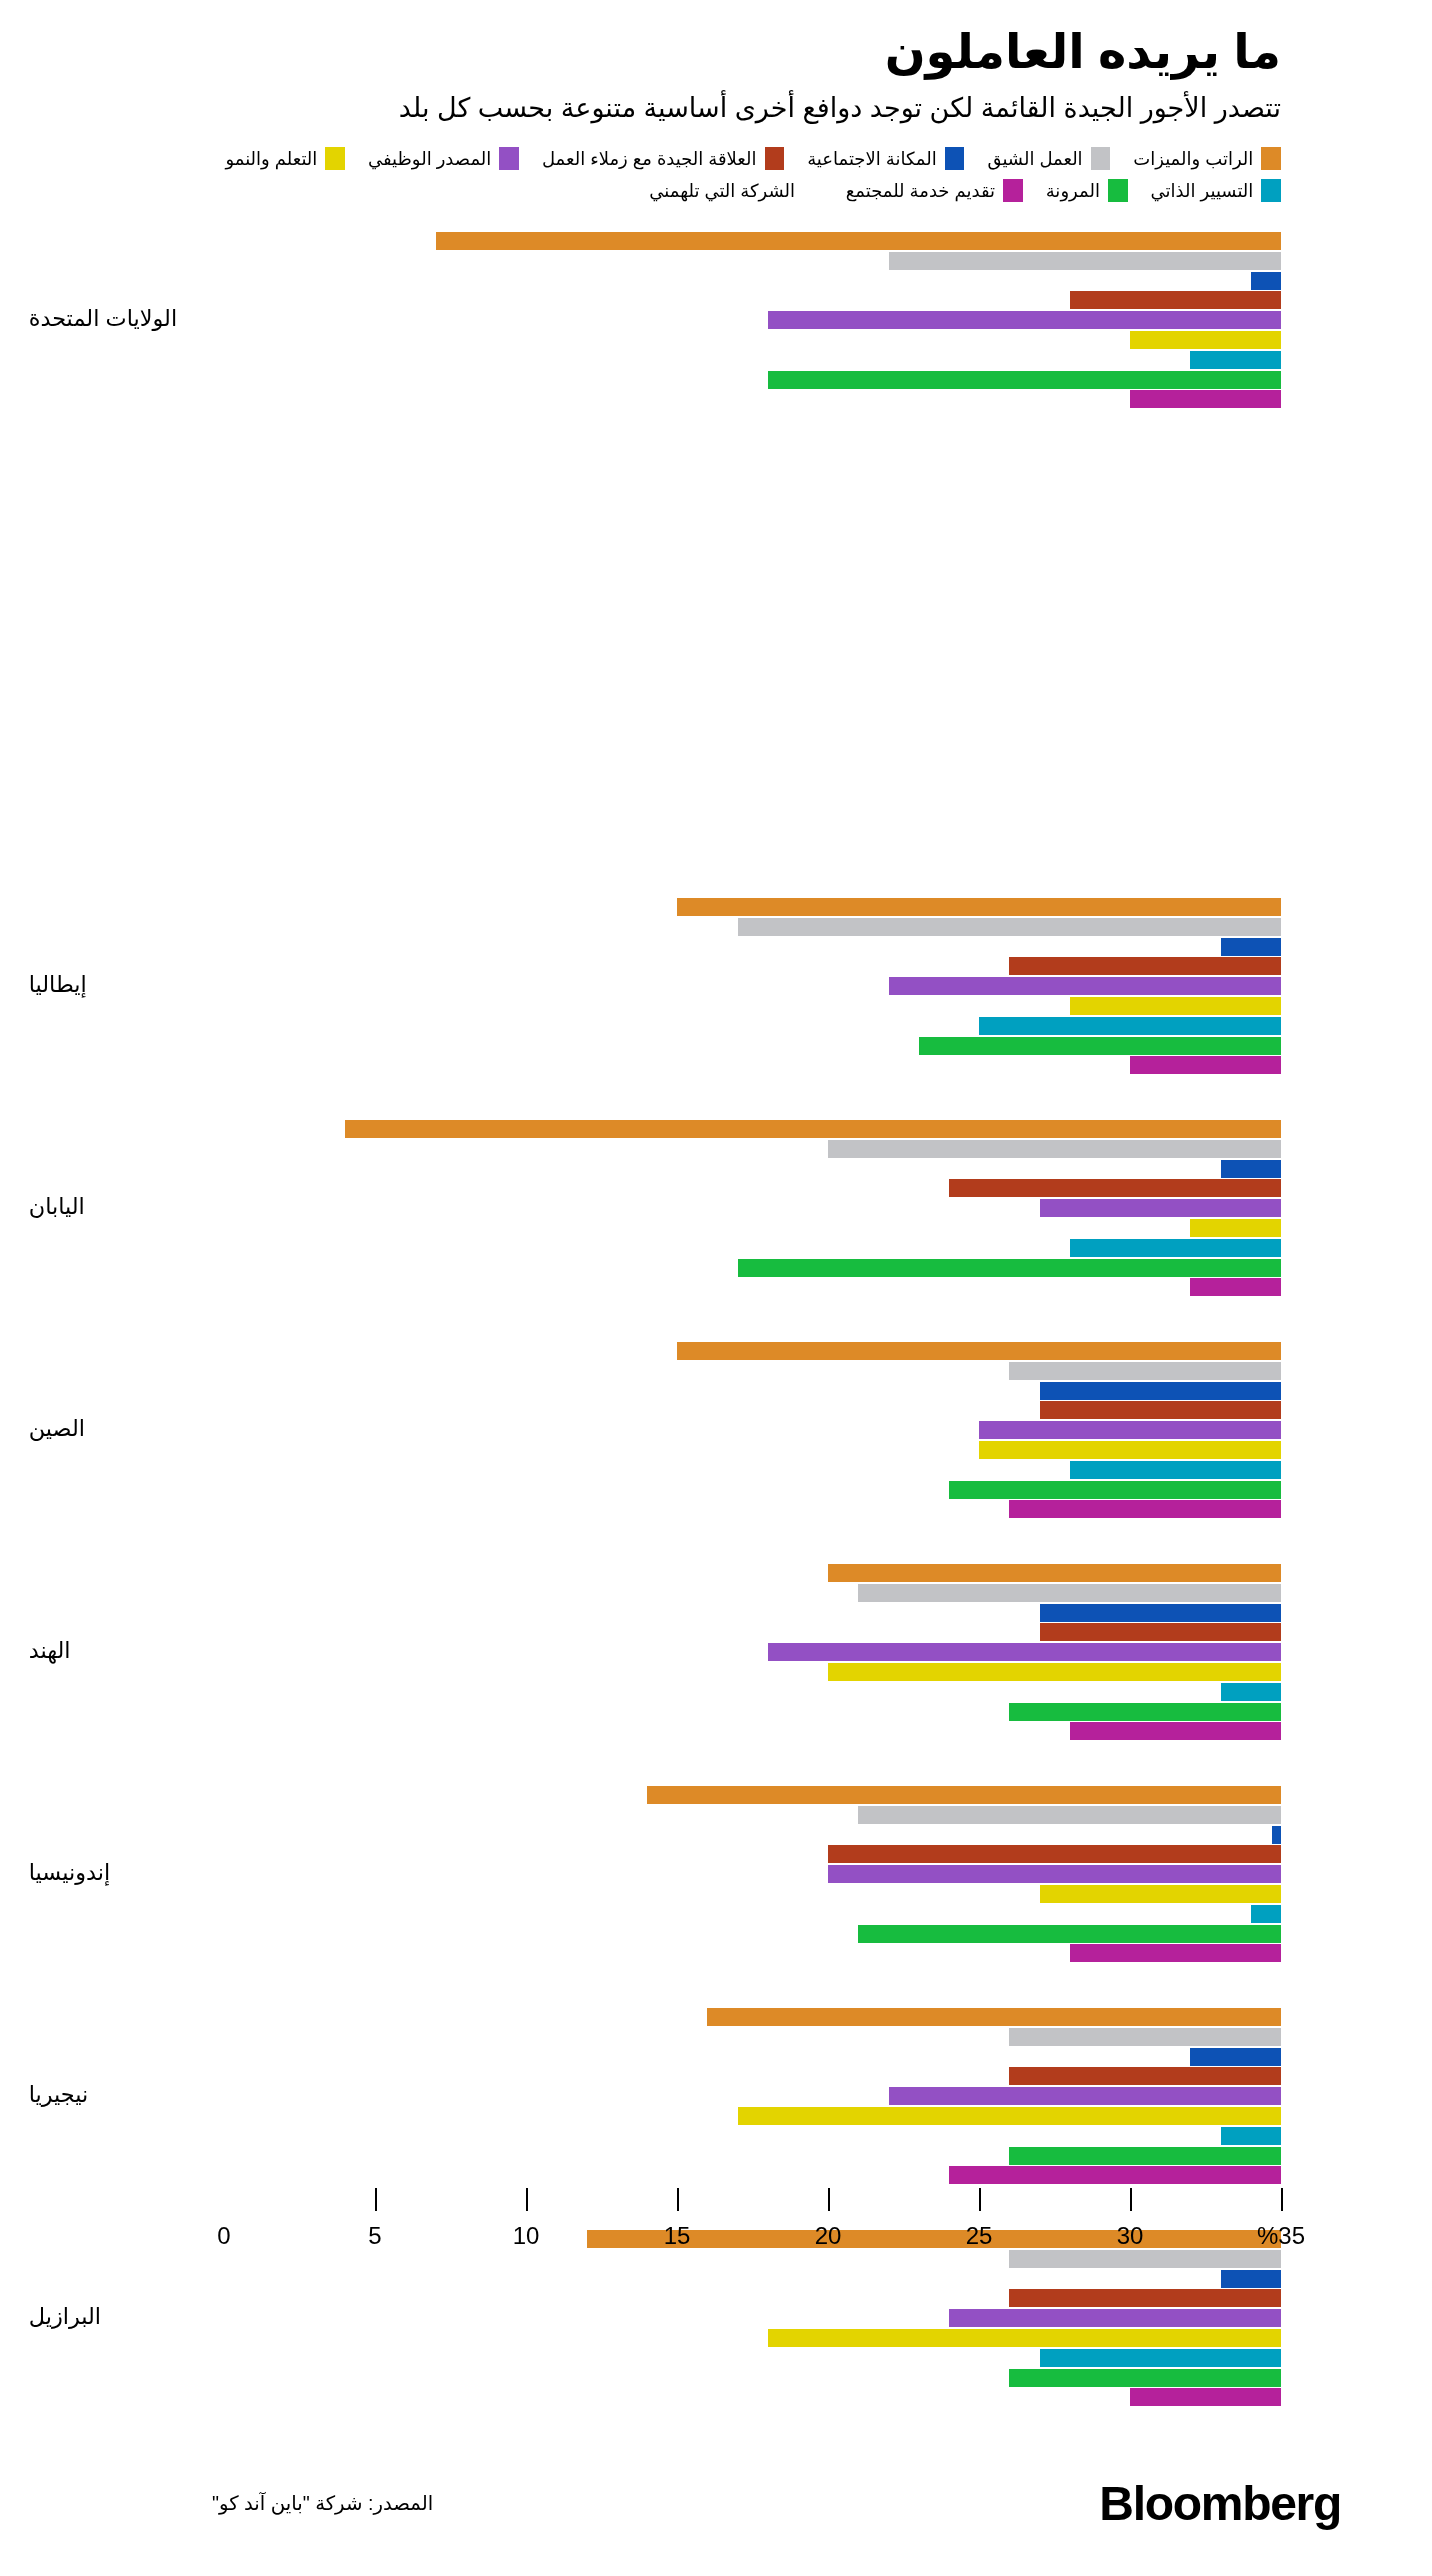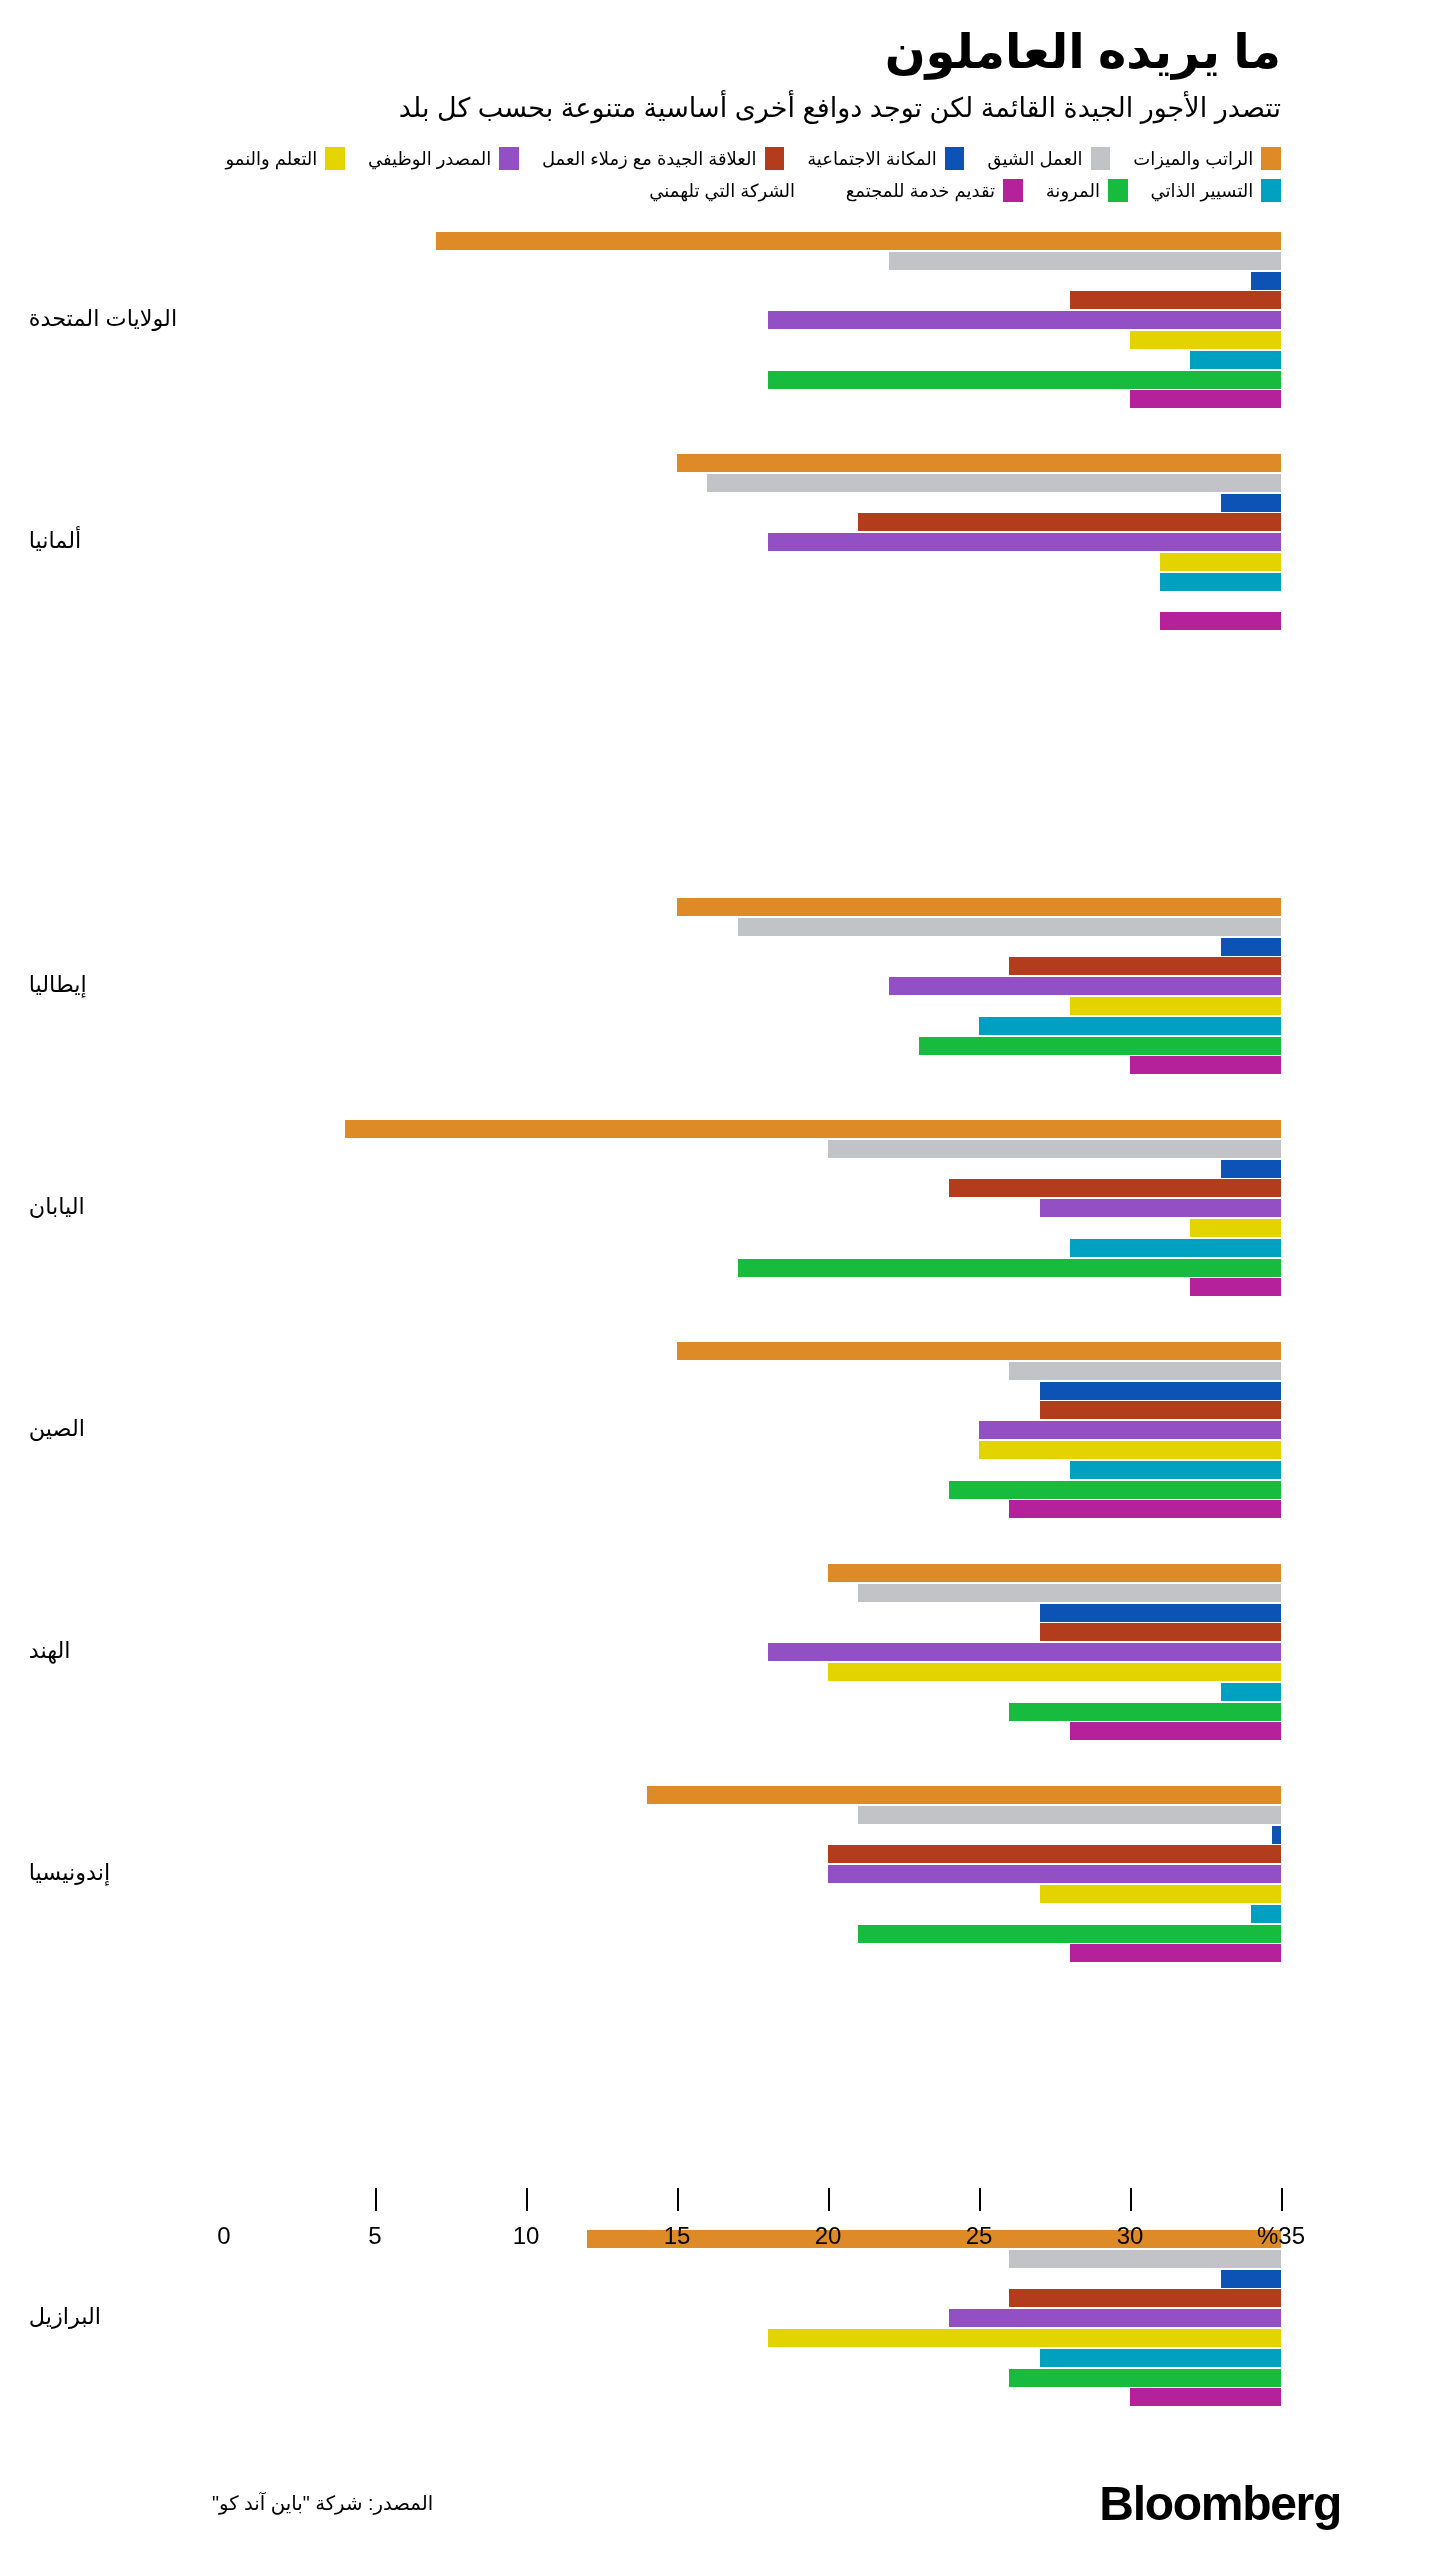--- a/index.html
+++ b/index.html
@@ -170,197 +170,199 @@
             <div class="bar" style="background: rgb(0, 160, 192); width: 91px;"></div>
           </div>
           <div class="bar-row">
             <div class="bar" style="background: rgb(23, 188, 63); width: 513px;"></div>
           </div>
           <div class="bar-row">
             <div class="bar" style="background: rgb(181, 33, 155); width: 151px;"></div>
           </div>
           <div class="country-label" style="top: 73px;">الولايات المتحدة</div>
         </div>
-        <div class="country-group" style="top: 222px;">
+        <div class="country-group" style="top: 666px;">
           <div class="bar-row">
             <div class="bar" style="background: rgb(221, 138, 39); width: 604px;"></div>
           </div>
           <div class="bar-row">
-            <div class="bar" style="background: rgb(194, 195, 198); width: 574px;"></div>
+            <div class="bar" style="background: rgb(194, 195, 198); width: 543px;"></div>
           </div>
           <div class="bar-row">
             <div class="bar" style="background: rgb(13, 82, 181); width: 60px;"></div>
           </div>
           <div class="bar-row">
-            <div class="bar" style="background: rgb(178, 60, 28); width: 423px;"></div>
+            <div class="bar" style="background: rgb(178, 60, 28); width: 272px;"></div>
+          </div>
+          <div class="bar-row">
+            <div class="bar" style="background: rgb(147, 80, 196); width: 392px;"></div>
+          </div>
+          <div class="bar-row">
+            <div class="bar" style="background: rgb(227, 212, 0); width: 211px;"></div>
+          </div>
+          <div class="bar-row">
+            <div class="bar" style="background: rgb(0, 160, 192); width: 302px;"></div>
+          </div>
+          <div class="bar-row">
+            <div class="bar" style="background: rgb(23, 188, 63); width: 362px;"></div>
+          </div>
+          <div class="bar-row">
+            <div class="bar" style="background: rgb(181, 33, 155); width: 151px;"></div>
+          </div>
+          <div class="country-label" style="top: 73px;">إيطاليا</div>
+        </div>
+        <div class="country-group" style="top: 888px;">
+          <div class="bar-row">
+            <div class="bar" style="background: rgb(221, 138, 39); width: 936px;"></div>
+          </div>
+          <div class="bar-row">
+            <div class="bar" style="background: rgb(194, 195, 198); width: 453px;"></div>
+          </div>
+          <div class="bar-row">
+            <div class="bar" style="background: rgb(13, 82, 181); width: 60px;"></div>
+          </div>
+          <div class="bar-row">
+            <div class="bar" style="background: rgb(178, 60, 28); width: 332px;"></div>
+          </div>
+          <div class="bar-row">
+            <div class="bar" style="background: rgb(147, 80, 196); width: 241px;"></div>
+          </div>
+          <div class="bar-row">
+            <div class="bar" style="background: rgb(227, 212, 0); width: 91px;"></div>
+          </div>
+          <div class="bar-row">
+            <div class="bar" style="background: rgb(0, 160, 192); width: 211px;"></div>
+          </div>
+          <div class="bar-row">
+            <div class="bar" style="background: rgb(23, 188, 63); width: 543px;"></div>
+          </div>
+          <div class="bar-row">
+            <div class="bar" style="background: rgb(181, 33, 155); width: 91px;"></div>
+          </div>
+          <div class="country-label" style="top: 73px;">اليابان</div>
+        </div>
+        <div class="country-group" style="top: 1110px;">
+          <div class="bar-row">
+            <div class="bar" style="background: rgb(221, 138, 39); width: 604px;"></div>
+          </div>
+          <div class="bar-row">
+            <div class="bar" style="background: rgb(194, 195, 198); width: 272px;"></div>
+          </div>
+          <div class="bar-row">
+            <div class="bar" style="background: rgb(13, 82, 181); width: 241px;"></div>
+          </div>
+          <div class="bar-row">
+            <div class="bar" style="background: rgb(178, 60, 28); width: 241px;"></div>
+          </div>
+          <div class="bar-row">
+            <div class="bar" style="background: rgb(147, 80, 196); width: 302px;"></div>
+          </div>
+          <div class="bar-row">
+            <div class="bar" style="background: rgb(227, 212, 0); width: 302px;"></div>
+          </div>
+          <div class="bar-row">
+            <div class="bar" style="background: rgb(0, 160, 192); width: 211px;"></div>
+          </div>
+          <div class="bar-row">
+            <div class="bar" style="background: rgb(23, 188, 63); width: 332px;"></div>
+          </div>
+          <div class="bar-row">
+            <div class="bar" style="background: rgb(181, 33, 155); width: 272px;"></div>
+          </div>
+          <div class="country-label" style="top: 73px;">الصين</div>
+        </div>
+        <div class="country-group" style="top: 1332px;">
+          <div class="bar-row">
+            <div class="bar" style="background: rgb(221, 138, 39); width: 453px;"></div>
+          </div>
+          <div class="bar-row">
+            <div class="bar" style="background: rgb(194, 195, 198); width: 423px;"></div>
+          </div>
+          <div class="bar-row">
+            <div class="bar" style="background: rgb(13, 82, 181); width: 241px;"></div>
+          </div>
+          <div class="bar-row">
+            <div class="bar" style="background: rgb(178, 60, 28); width: 241px;"></div>
           </div>
           <div class="bar-row">
             <div class="bar" style="background: rgb(147, 80, 196); width: 513px;"></div>
           </div>
           <div class="bar-row">
-            <div class="bar" style="background: rgb(227, 212, 0); width: 121px;"></div>
-          </div>
-          <div class="bar-row">
-            <div class="bar" style="background: rgb(0, 160, 192); width: 121px;"></div>
-          </div>
-          <div class="bar-row"></div>
-          <div class="bar-row">
-            <div class="bar" style="background: rgb(181, 33, 155); width: 121px;"></div>
-          </div>
-          <div class="country-label" style="top: 73px;">ألمانيا</div>
-        </div>
-        <div class="country-group" style="top: 666px;">
-          <div class="bar-row">
-            <div class="bar" style="background: rgb(221, 138, 39); width: 604px;"></div>
-          </div>
-          <div class="bar-row">
-            <div class="bar" style="background: rgb(194, 195, 198); width: 543px;"></div>
-          </div>
-          <div class="bar-row">
-            <div class="bar" style="background: rgb(13, 82, 181); width: 60px;"></div>
+            <div class="bar" style="background: rgb(227, 212, 0); width: 453px;"></div>
+          </div>
+          <div class="bar-row">
+            <div class="bar" style="background: rgb(0, 160, 192); width: 60px;"></div>
+          </div>
+          <div class="bar-row">
+            <div class="bar" style="background: rgb(23, 188, 63); width: 272px;"></div>
+          </div>
+          <div class="bar-row">
+            <div class="bar" style="background: rgb(181, 33, 155); width: 211px;"></div>
+          </div>
+          <div class="country-label" style="top: 73px;">الهند</div>
+        </div>
+        <div class="country-group" style="top: 1554px;">
+          <div class="bar-row">
+            <div class="bar" style="background: rgb(221, 138, 39); width: 634px;"></div>
+          </div>
+          <div class="bar-row">
+            <div class="bar" style="background: rgb(194, 195, 198); width: 423px;"></div>
+          </div>
+          <div class="bar-row">
+            <div class="bar" style="background: rgb(13, 82, 181); width: 9px;"></div>
+          </div>
+          <div class="bar-row">
+            <div class="bar" style="background: rgb(178, 60, 28); width: 453px;"></div>
+          </div>
+          <div class="bar-row">
+            <div class="bar" style="background: rgb(147, 80, 196); width: 453px;"></div>
+          </div>
+          <div class="bar-row">
+            <div class="bar" style="background: rgb(227, 212, 0); width: 241px;"></div>
+          </div>
+          <div class="bar-row">
+            <div class="bar" style="background: rgb(0, 160, 192); width: 30px;"></div>
+          </div>
+          <div class="bar-row">
+            <div class="bar" style="background: rgb(23, 188, 63); width: 423px;"></div>
+          </div>
+          <div class="bar-row">
+            <div class="bar" style="background: rgb(181, 33, 155); width: 211px;"></div>
+          </div>
+          <div class="country-label" style="top: 73px;">إندونيسيا</div>
+        </div>
+        <div class="country-group" style="top: 1776px;">
+          <div class="bar-row">
+            <div class="bar" style="background: rgb(221, 138, 39); width: 574px;"></div>
+          </div>
+          <div class="bar-row">
+            <div class="bar" style="background: rgb(194, 195, 198); width: 272px;"></div>
+          </div>
+          <div class="bar-row">
+            <div class="bar" style="background: rgb(13, 82, 181); width: 91px;"></div>
           </div>
           <div class="bar-row">
             <div class="bar" style="background: rgb(178, 60, 28); width: 272px;"></div>
           </div>
           <div class="bar-row">
             <div class="bar" style="background: rgb(147, 80, 196); width: 392px;"></div>
           </div>
           <div class="bar-row">
-            <div class="bar" style="background: rgb(227, 212, 0); width: 211px;"></div>
-          </div>
-          <div class="bar-row">
-            <div class="bar" style="background: rgb(0, 160, 192); width: 302px;"></div>
-          </div>
-          <div class="bar-row">
-            <div class="bar" style="background: rgb(23, 188, 63); width: 362px;"></div>
-          </div>
-          <div class="bar-row">
-            <div class="bar" style="background: rgb(181, 33, 155); width: 151px;"></div>
-          </div>
-          <div class="country-label" style="top: 73px;">إيطاليا</div>
-        </div>
-        <div class="country-group" style="top: 888px;">
-          <div class="bar-row">
-            <div class="bar" style="background: rgb(221, 138, 39); width: 936px;"></div>
-          </div>
-          <div class="bar-row">
-            <div class="bar" style="background: rgb(194, 195, 198); width: 453px;"></div>
-          </div>
-          <div class="bar-row">
-            <div class="bar" style="background: rgb(13, 82, 181); width: 60px;"></div>
-          </div>
-          <div class="bar-row">
-            <div class="bar" style="background: rgb(178, 60, 28); width: 332px;"></div>
-          </div>
-          <div class="bar-row">
-            <div class="bar" style="background: rgb(147, 80, 196); width: 241px;"></div>
-          </div>
-          <div class="bar-row">
-            <div class="bar" style="background: rgb(227, 212, 0); width: 91px;"></div>
-          </div>
-          <div class="bar-row">
-            <div class="bar" style="background: rgb(0, 160, 192); width: 211px;"></div>
-          </div>
-          <div class="bar-row">
-            <div class="bar" style="background: rgb(23, 188, 63); width: 543px;"></div>
-          </div>
-          <div class="bar-row">
-            <div class="bar" style="background: rgb(181, 33, 155); width: 91px;"></div>
-          </div>
-          <div class="country-label" style="top: 73px;">اليابان</div>
-        </div>
-        <div class="country-group" style="top: 1110px;">
-          <div class="bar-row">
-            <div class="bar" style="background: rgb(221, 138, 39); width: 604px;"></div>
-          </div>
-          <div class="bar-row">
-            <div class="bar" style="background: rgb(194, 195, 198); width: 272px;"></div>
-          </div>
-          <div class="bar-row">
-            <div class="bar" style="background: rgb(13, 82, 181); width: 241px;"></div>
-          </div>
-          <div class="bar-row">
-            <div class="bar" style="background: rgb(178, 60, 28); width: 241px;"></div>
-          </div>
-          <div class="bar-row">
-            <div class="bar" style="background: rgb(147, 80, 196); width: 302px;"></div>
-          </div>
-          <div class="bar-row">
-            <div class="bar" style="background: rgb(227, 212, 0); width: 302px;"></div>
-          </div>
-          <div class="bar-row">
-            <div class="bar" style="background: rgb(0, 160, 192); width: 211px;"></div>
-          </div>
-          <div class="bar-row">
-            <div class="bar" style="background: rgb(23, 188, 63); width: 332px;"></div>
-          </div>
-          <div class="bar-row">
-            <div class="bar" style="background: rgb(181, 33, 155); width: 272px;"></div>
-          </div>
-          <div class="country-label" style="top: 73px;">الصين</div>
-        </div>
-        <div class="country-group" style="top: 1332px;">
-          <div class="bar-row">
-            <div class="bar" style="background: rgb(221, 138, 39); width: 453px;"></div>
-          </div>
-          <div class="bar-row">
-            <div class="bar" style="background: rgb(194, 195, 198); width: 423px;"></div>
-          </div>
-          <div class="bar-row">
-            <div class="bar" style="background: rgb(13, 82, 181); width: 241px;"></div>
-          </div>
-          <div class="bar-row">
-            <div class="bar" style="background: rgb(178, 60, 28); width: 241px;"></div>
-          </div>
-          <div class="bar-row">
-            <div class="bar" style="background: rgb(147, 80, 196); width: 513px;"></div>
-          </div>
-          <div class="bar-row">
-            <div class="bar" style="background: rgb(227, 212, 0); width: 453px;"></div>
+            <div class="bar" style="background: rgb(227, 212, 0); width: 543px;"></div>
           </div>
           <div class="bar-row">
             <div class="bar" style="background: rgb(0, 160, 192); width: 60px;"></div>
           </div>
           <div class="bar-row">
             <div class="bar" style="background: rgb(23, 188, 63); width: 272px;"></div>
           </div>
           <div class="bar-row">
-            <div class="bar" style="background: rgb(181, 33, 155); width: 211px;"></div>
-          </div>
-          <div class="country-label" style="top: 73px;">الهند</div>
-        </div>
-        <div class="country-group" style="top: 1554px;">
-          <div class="bar-row">
-            <div class="bar" style="background: rgb(221, 138, 39); width: 634px;"></div>
-          </div>
-          <div class="bar-row">
-            <div class="bar" style="background: rgb(194, 195, 198); width: 423px;"></div>
-          </div>
-          <div class="bar-row">
-            <div class="bar" style="background: rgb(13, 82, 181); width: 9px;"></div>
-          </div>
-          <div class="bar-row">
-            <div class="bar" style="background: rgb(178, 60, 28); width: 453px;"></div>
-          </div>
-          <div class="bar-row">
-            <div class="bar" style="background: rgb(147, 80, 196); width: 453px;"></div>
-          </div>
-          <div class="bar-row">
-            <div class="bar" style="background: rgb(227, 212, 0); width: 241px;"></div>
-          </div>
-          <div class="bar-row">
-            <div class="bar" style="background: rgb(0, 160, 192); width: 30px;"></div>
-          </div>
-          <div class="bar-row">
-            <div class="bar" style="background: rgb(23, 188, 63); width: 423px;"></div>
-          </div>
-          <div class="bar-row">
-            <div class="bar" style="background: rgb(181, 33, 155); width: 211px;"></div>
-          </div>
-          <div class="country-label" style="top: 73px;">إندونيسيا</div>
+            <div class="bar" style="background: rgb(181, 33, 155); width: 332px;"></div>
+          </div>
+          <div class="country-label" style="top: 73px;">نيجيريا</div>
         </div>
         <div class="country-group" style="top: 1998px;">
           <div class="bar-row">
             <div class="bar" style="background: rgb(221, 138, 39); width: 694px;"></div>
           </div>
           <div class="bar-row">
             <div class="bar" style="background: rgb(194, 195, 198); width: 272px;"></div>
           </div>
           <div class="bar-row">
             <div class="bar" style="background: rgb(13, 82, 181); width: 60px;"></div>

